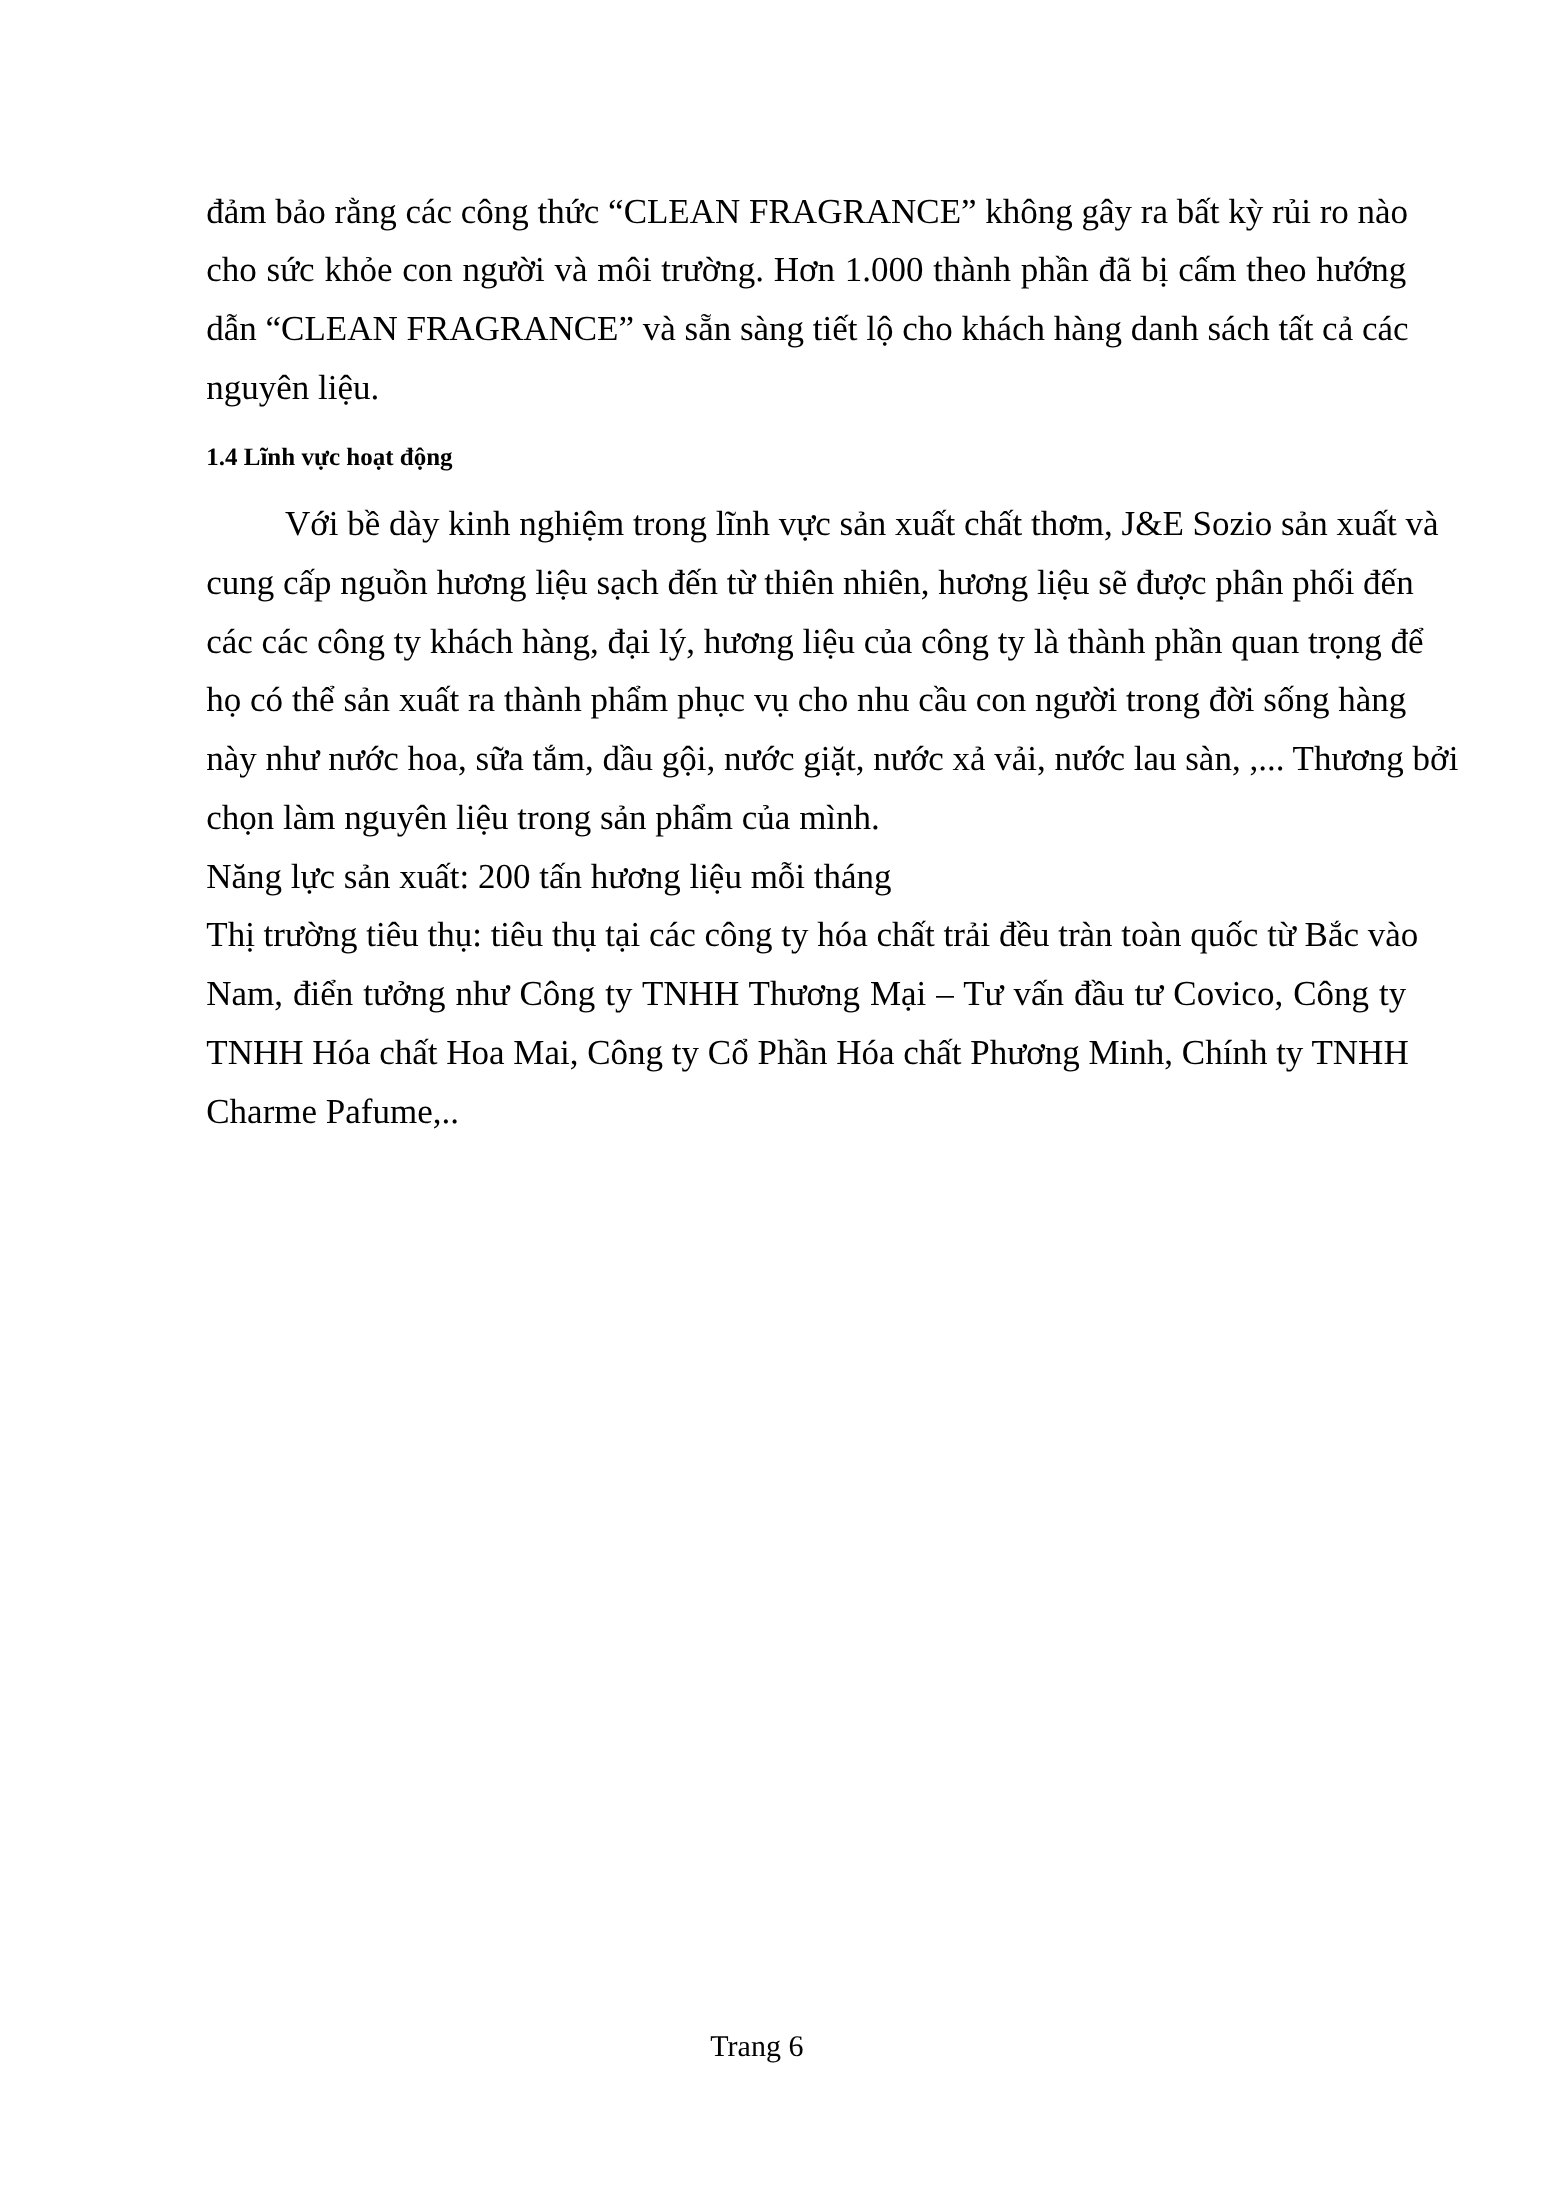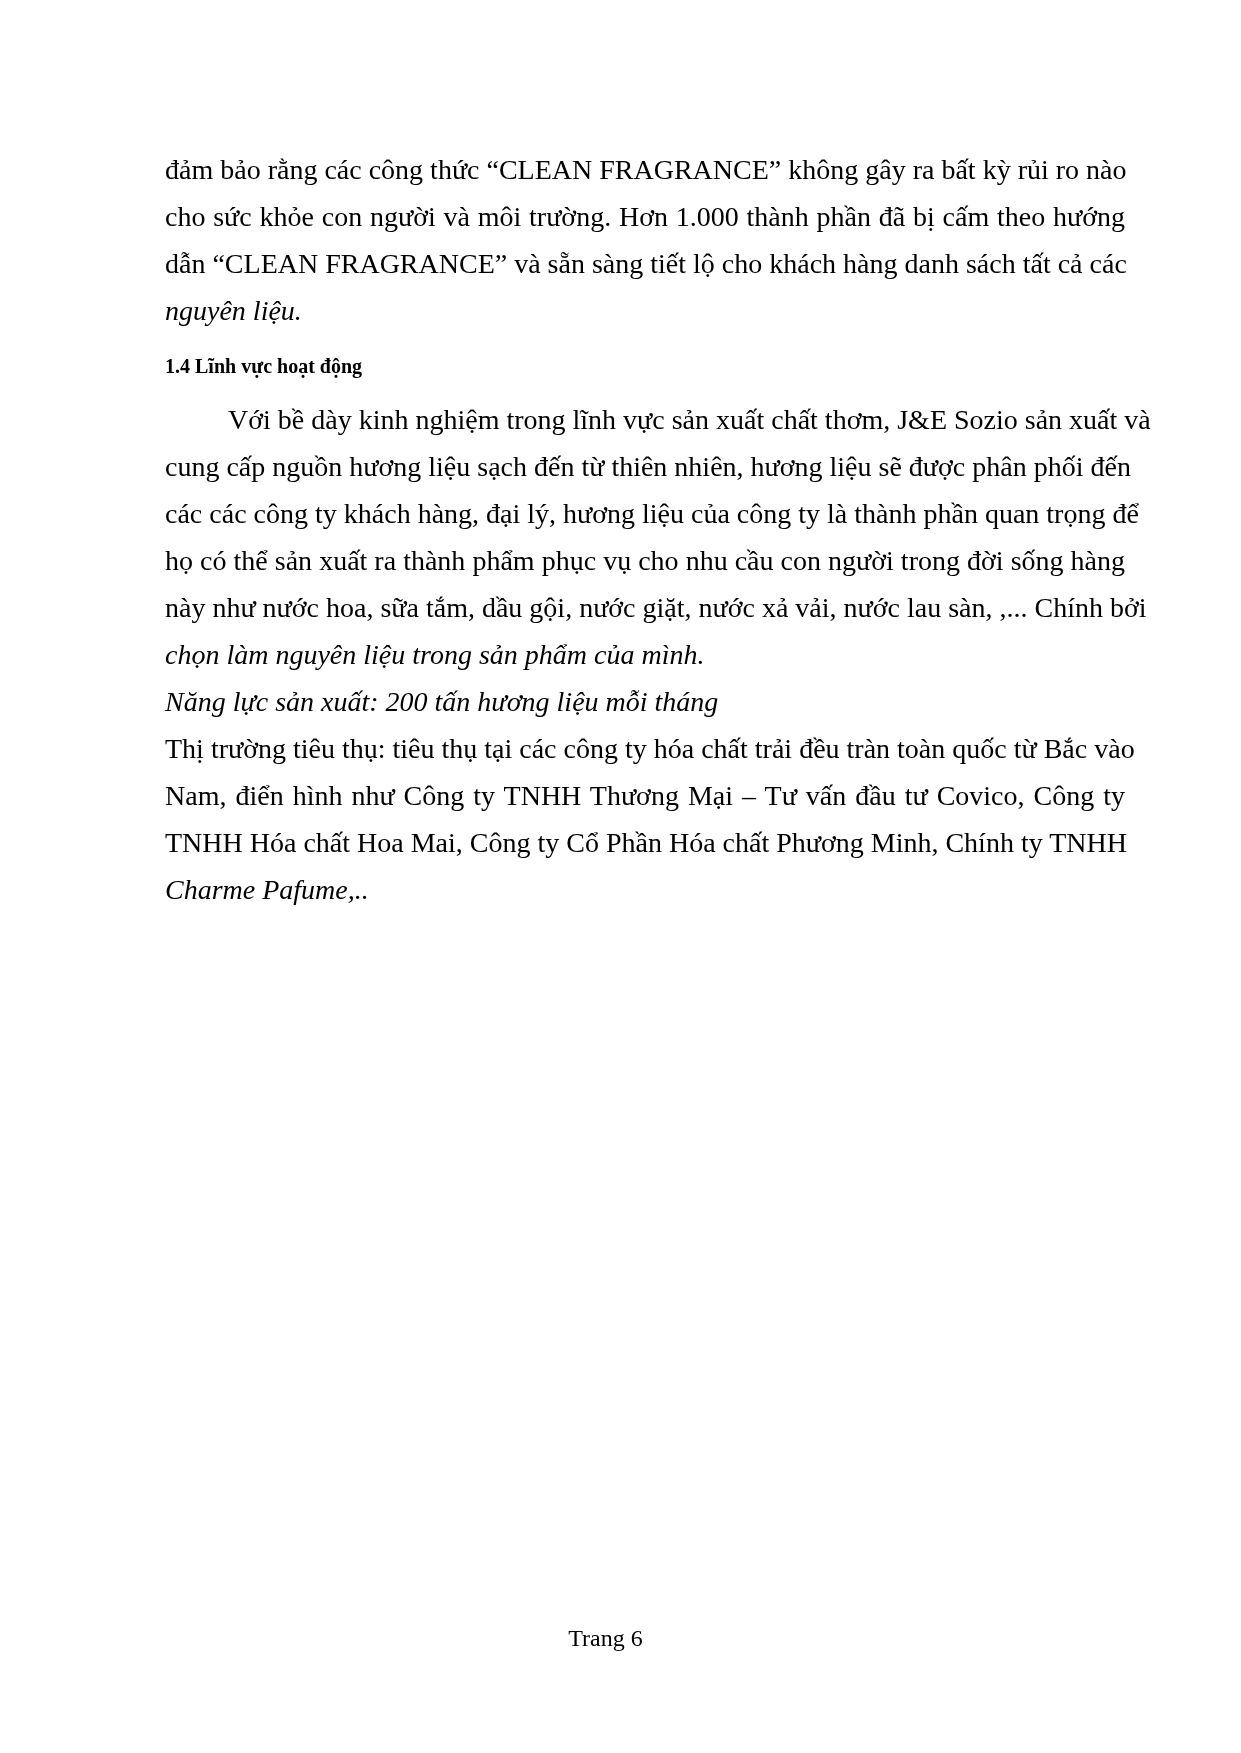--- a/index.html
+++ b/index.html
@@ -25,21 +25,20 @@
       display: block;
       font-size: 28px;
       line-height: 47px;
       height: 47px;
       white-space: nowrap;
       text-align: justify;
       text-align-last: justify;
     }
     .line.last {
       text-align-last: left;
-      font-style: italic;
     }
     .heading {
       font-weight: bold;
       font-size: 20px;
       line-height: 47px;
       height: 47px;
       margin-top: 9px;
       margin-bottom: 6px;
       white-space: nowrap;
     }
@@ -78,31 +77,31 @@
     <span class="line last">nguyên liệu.</span>
   </div>
 
   <div class="heading">1.4 Lĩnh vực hoạt động</div>
 
   <div class="para">
     <span class="line indent">Với bề dày kinh nghiệm trong lĩnh vực sản xuất chất thơm, J&amp;E Sozio sản xuất và</span>
     <span class="line">cung cấp nguồn hương liệu sạch đến từ thiên nhiên, hương liệu sẽ được phân phối đến</span>
     <span class="line">các các công ty khách hàng, đại lý, hương liệu của công ty là thành phần quan trọng để</span>
     <span class="line">họ có thể sản xuất ra thành phẩm phục vụ cho nhu cầu con người trong đời sống hàng</span>
-    <span class="line">này như nước hoa, sữa tắm, dầu gội, nước giặt, nước xả vải, nước lau sàn, ,... Chính bởi</span>
+    <span class="line">này như nước hoa, sữa tắm, dầu gội, nước giặt, nước xả vải, nước lau sàn, ,... Thương bởi</span>
     <span class="line last">chọn làm nguyên liệu trong sản phẩm của mình.</span>
   </div>
 
   <div class="para">
     <span class="line last">Năng lực sản xuất: 200 tấn hương liệu mỗi tháng</span>
   </div>
 
   <div class="para">
     <span class="line">Thị trường tiêu thụ: tiêu thụ tại các công ty hóa chất trải đều tràn toàn quốc từ Bắc vào</span>
-    <span class="line">Nam, điển hình như Công ty TNHH Thương Mại – Tư vấn đầu tư Covico, Công ty</span>
+    <span class="line">Nam, điển tưởng như Công ty TNHH Thương Mại – Tư vấn đầu tư Covico, Công ty</span>
     <span class="line">TNHH Hóa chất Hoa Mai, Công ty Cổ Phần Hóa chất Phương Minh, Chính ty TNHH</span>
     <span class="line last">Charme Pafume,..</span>
   </div>
 
 </div>
 
 <div class="footer">
   <span>Trang 6</span>
 </div>
 

